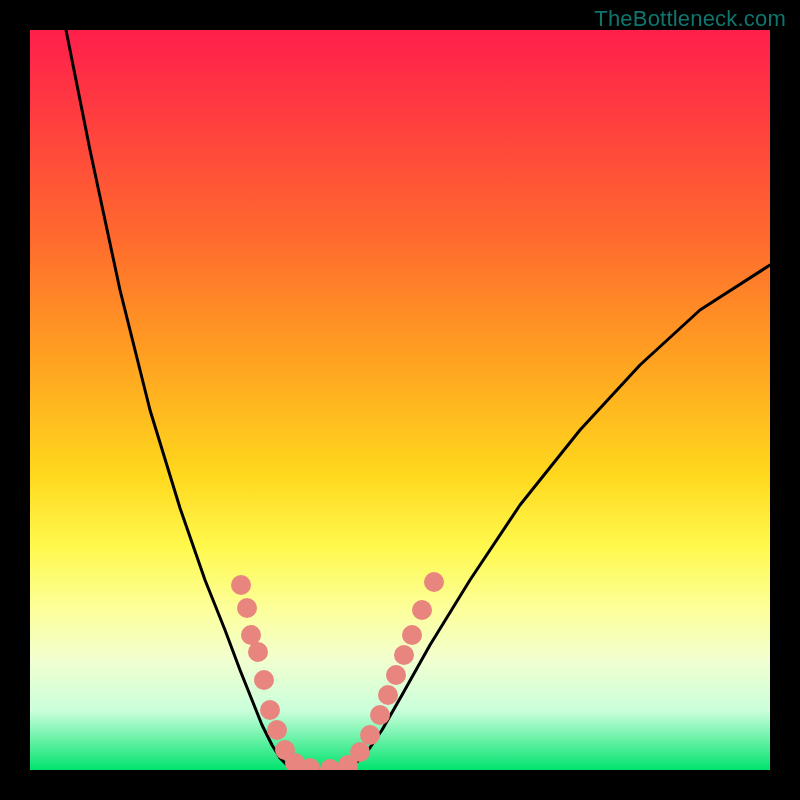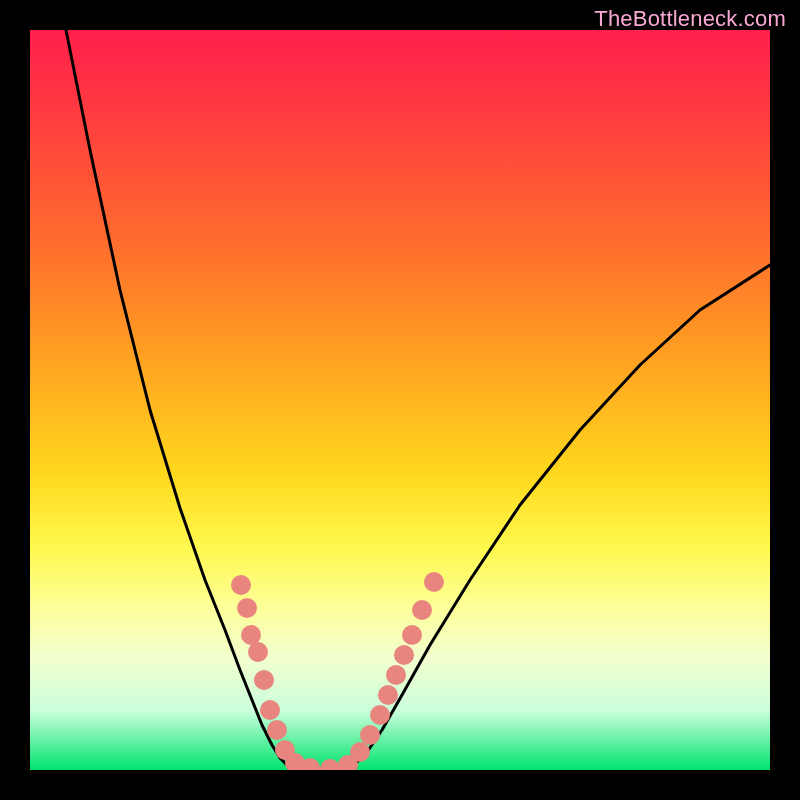--- a/index.html
+++ b/index.html
@@ -34,21 +34,21 @@
       #fff94e 70%,
       #fdff99 78%,
       #f2ffcf 85%,
       #caffdb 92%,
       #00e36e 100%);
   }
   .watermark {
     position: absolute;
     top: 6px;
     right: 14px;
-    color: #f9a8d4;
+    color: #0f766e;
     font-size: 22px;
     font-weight: 500;
     letter-spacing: 0.2px;
     user-select: none;
   }
   svg {
     position: absolute;
     left: 0;
     top: 0;
   }

